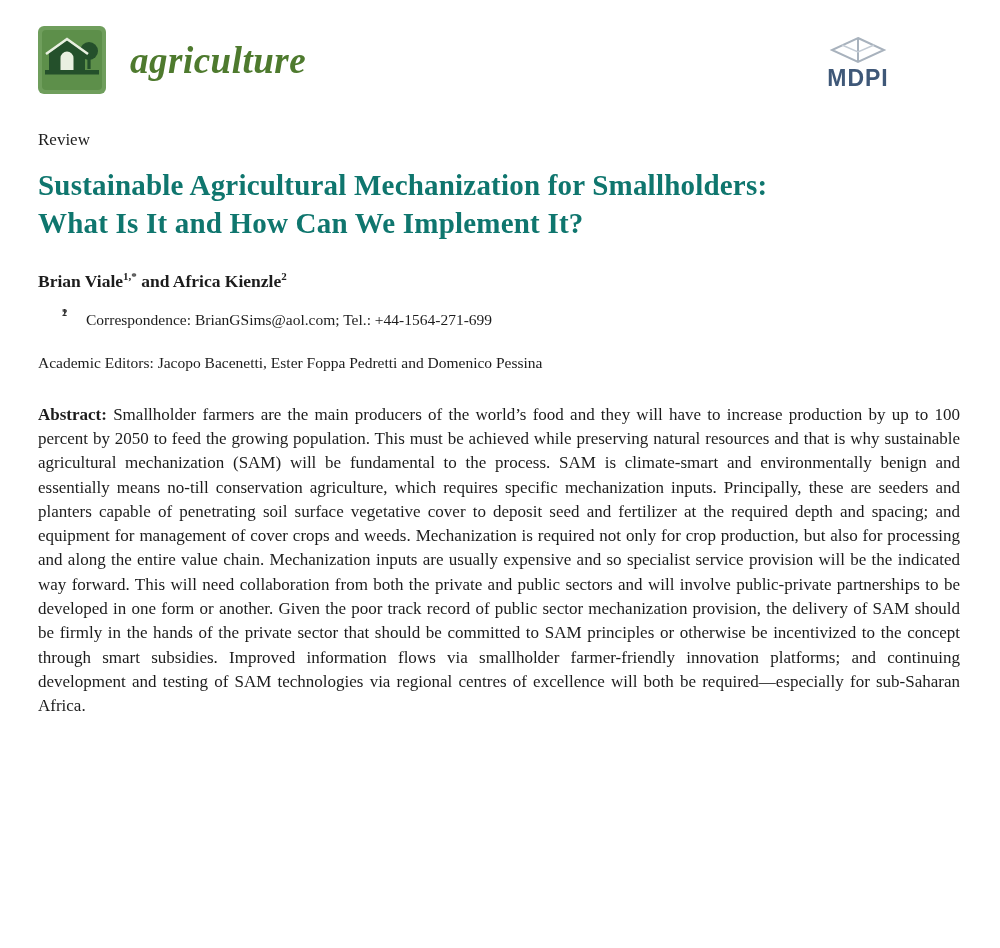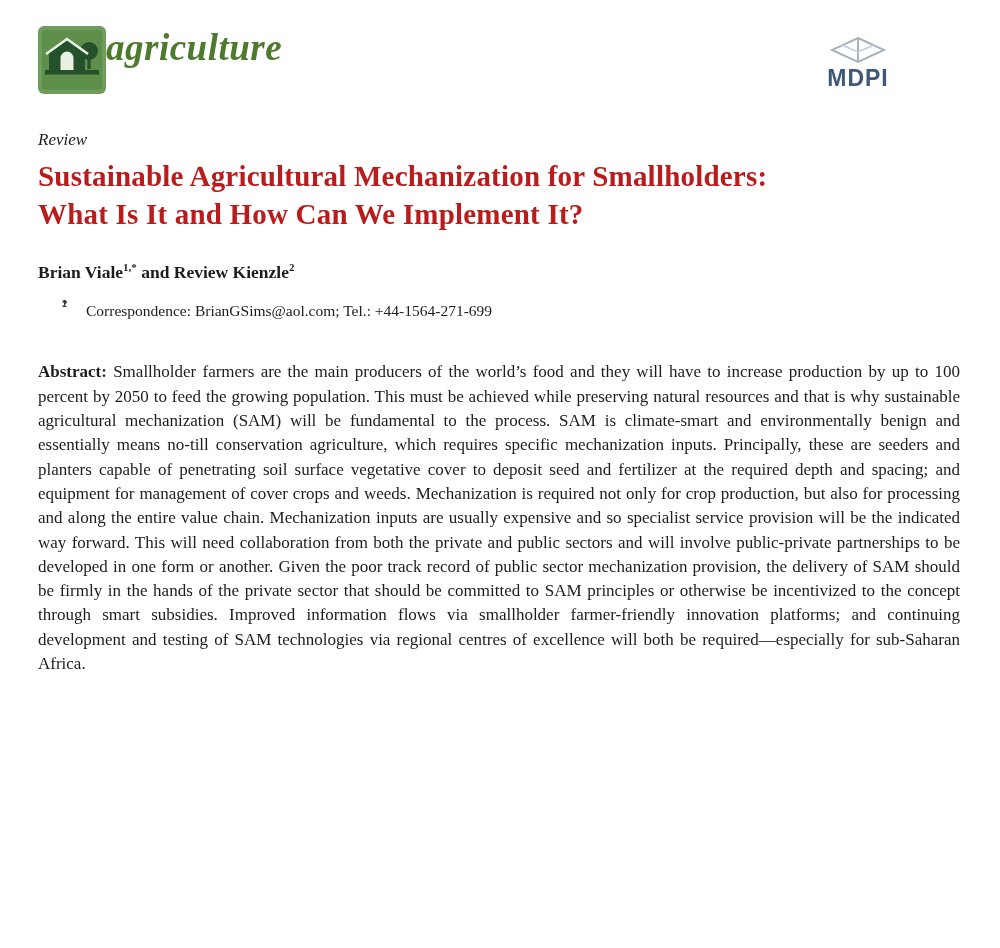--- a/index.html
+++ b/index.html
@@ -7,55 +7,55 @@
   body {
     width: 1000px; height: 948px;
     font-family: "Liberation Serif", serif;
     color: #1c1c1c;
     overflow: hidden;
   }
   .page { padding: 26px 40px 0 38px; }
 
   
   .header { display: flex; justify-content: space-between; align-items: flex-start; }
-  .brand { display: flex; gap: 0; }
+  .brand { display: flex; align-items: center; gap: 24px; }
   .journal-logo { display: block; }
   .journal-name {
     font-style: italic; font-weight: bold;
     font-size: 37px; color: #4e7a2e; letter-spacing: 0.5px;
   }
   .mdpi { margin-top: 8px; margin-right: 56px; }
   .mdpi text {
     font-family: "Liberation Sans", sans-serif;
     font-weight: bold; font-size: 23px; fill: #3f5878; letter-spacing: 1px;
   }
 
   
-  .article-type { margin-top: 36px; font-style: italic; font-size: 17px; }
+  .article-type { margin-top: 36px; font-size: 17px; }
   h1.title {
-    margin: 8px 0 0; font-size: 29px; line-height: 1.3;
-    font-weight: bold; max-width: 740px; letter-spacing: 0.2px; color: #b91c1c;
+    margin: 17px 0 0; font-size: 29px; line-height: 1.3;
+    font-weight: bold; max-width: 740px; letter-spacing: 0.2px; color: #0f766e;
   }
   .authors { margin-top: 28px; font-weight: bold; font-size: 17.5px; }
   .authors sup { font-size: 11px; font-weight: bold; }
 
   .affiliations {
     list-style: none; margin: 16px 0 0; padding: 0 0 0 24px;
     font-size: 15.5px; line-height: 1.5; max-width: 880px;
   }
   .affiliations li { position: relative; padding-left: 24px; margin-bottom: 2px; }
   .affiliations .marker {
     position: absolute; left: 0; top: -3px; font-size: 10.5px;
   }
 
   .meta-block { margin-top: 20px; font-size: 15.5px; line-height: 1.5; }
   .meta-line { margin: 0; }
 
   .abstract {
-    margin: 38px 0 0; font-size: 17px; line-height: 1.43;
+    margin: 28px 0 0; font-size: 17px; line-height: 1.43;
     text-align: justify; color: #1c1c1c;
   }
   .abstract b { font-weight: bold; }
 </style>
 </head>
 <body>
 
 <div class="page">
 
   <div class="header">
@@ -83,34 +83,35 @@
     </svg>
   </div>
 
   <div class="article-type">Review</div>
 
   <h1 class="title">Sustainable Agricultural Mechanization for Smallholders: What Is It and How Can We Implement It?</h1>
 
   <div class="authors">
     <span>Brian Viale</span><sup>1,*</sup>
     <span>and</span>
-    <span>Review Kienzle</span><sup>2</sup>
+    <span>Africa Kienzle</span><sup>2</sup>
   </div>
 
   <ul class="affiliations">
     <li>
       <span class="marker">1</span>
     </li>
     <li>
       <span class="marker">2</span>
     </li>
     <li>
       <span class="marker">*</span>
       <span>Correspondence: BrianGSims@aol.com; Tel.: +44-1564-271-699</span>
     </li>
   </ul>
 
   <div class="meta-block">
+    <p class="meta-line">Academic Editors: Jacopo Bacenetti, Ester Foppa Pedretti and Domenico Pessina</p>
   </div>
 
   <p class="abstract"><b>Abstract:</b> <span>Smallholder farmers are the main producers of the world’s food and they will have to increase production by up to 100 percent by 2050 to feed the growing population. This must be achieved while preserving natural resources and that is why sustainable agricultural mechanization (SAM) will be fundamental to the process. SAM is climate-smart and environmentally benign and essentially means no-till conservation agriculture, which requires specific mechanization inputs. Principally, these are seeders and planters capable of penetrating soil surface vegetative cover to deposit seed and fertilizer at the required depth and spacing; and equipment for management of cover crops and weeds. Mechanization is required not only for crop production, but also for processing and along the entire value chain. Mechanization inputs are usually expensive and so specialist service provision will be the indicated way forward. This will need collaboration from both the private and public sectors and will involve public-private partnerships to be developed in one form or another. Given the poor track record of public sector mechanization provision, the delivery of SAM should be firmly in the hands of the private sector that should be committed to SAM principles or otherwise be incentivized to the concept through smart subsidies. Improved information flows via smallholder farmer-friendly innovation platforms; and continuing development and testing of SAM technologies via regional centres of excellence will both be required—especially for sub-Saharan Africa.</span></p>
 
 </div>
 
 </body></html>

